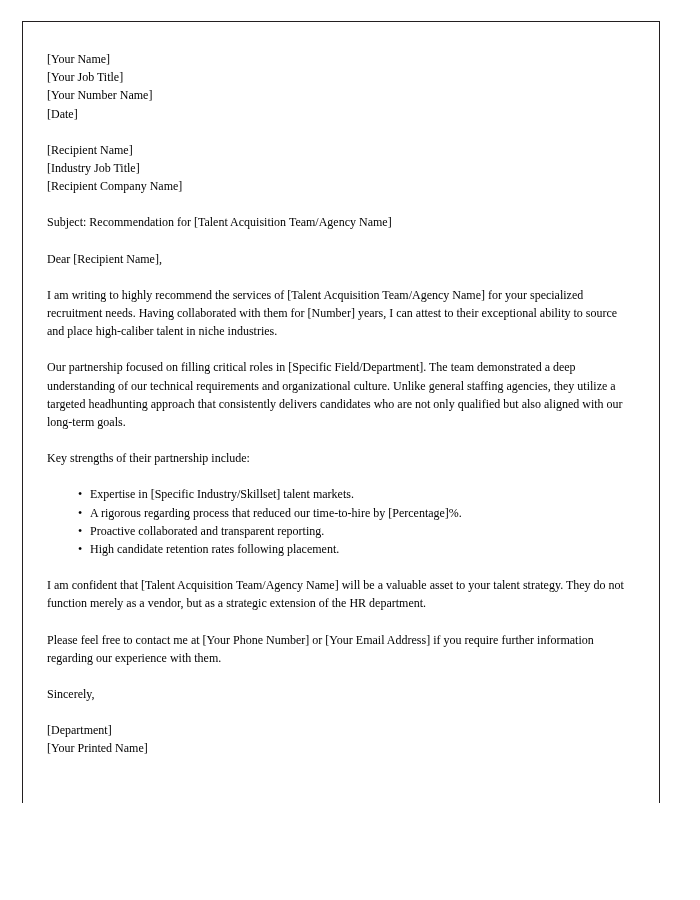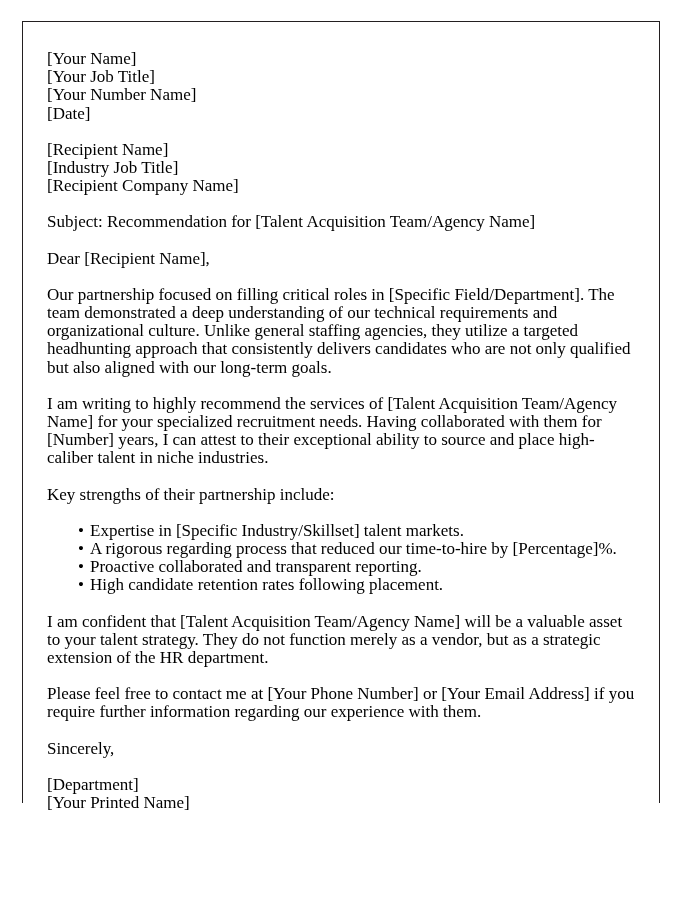--- a/index.html
+++ b/index.html
@@ -30,21 +30,21 @@
     border-right: 1.4px solid #231f20;
     border-bottom: none;
     background: #ffffff;
   }
 
   .letter-body {
     position: absolute;
     left: 24px;
     top: 28px;
     width: 588px;
-    font-size: 17px;
+    font-size: 12px;
     line-height: 18.2px;
     text-align: left;
   }
 
   .addr-block {
     margin: 0 0 18px 0;
   }
   .addr-line {
     display: block;
     white-space: nowrap;
@@ -104,23 +104,23 @@
     <div class="addr-block">
       <span class="addr-line">[Recipient Name]</span>
       <span class="addr-line">[Industry Job Title]</span>
       <span class="addr-line">[Recipient Company Name]</span>
     </div>
 
     <p class="subject-line">Subject: Recommendation for [Talent Acquisition Team/Agency Name]</p>
 
     <p class="salutation">Dear [Recipient Name],</p>
 
+    <p class="para">I am writing to highly recommend the services of [Talent Acquisition Team/Agency Name] for your specialized recruitment needs. Having collaborated with them for [Number] years, I can attest to their exceptional ability to source and place high-caliber talent in niche industries.</p>
+
     <p class="para">Our partnership focused on filling critical roles in [Specific Field/Department]. The team demonstrated a deep understanding of our technical requirements and organizational culture. Unlike general staffing agencies, they utilize a targeted headhunting approach that consistently delivers candidates who are not only qualified but also aligned with our long-term goals.</p>
-
-    <p class="para">I am writing to highly recommend the services of [Talent Acquisition Team/Agency Name] for your specialized recruitment needs. Having collaborated with them for [Number] years, I can attest to their exceptional ability to source and place high-caliber talent in niche industries.</p>
 
     <p class="para">Key strengths of their partnership include:</p>
 
     <ul class="bullets">
       <li><span class="bullet-dot">•</span><span>Expertise in [Specific Industry/Skillset] talent markets.</span></li>
       <li><span class="bullet-dot">•</span><span>A rigorous regarding process that reduced our time-to-hire by [Percentage]%.</span></li>
       <li><span class="bullet-dot">•</span><span>Proactive collaborated and transparent reporting.</span></li>
       <li><span class="bullet-dot">•</span><span>High candidate retention rates following placement.</span></li>
     </ul>
 

